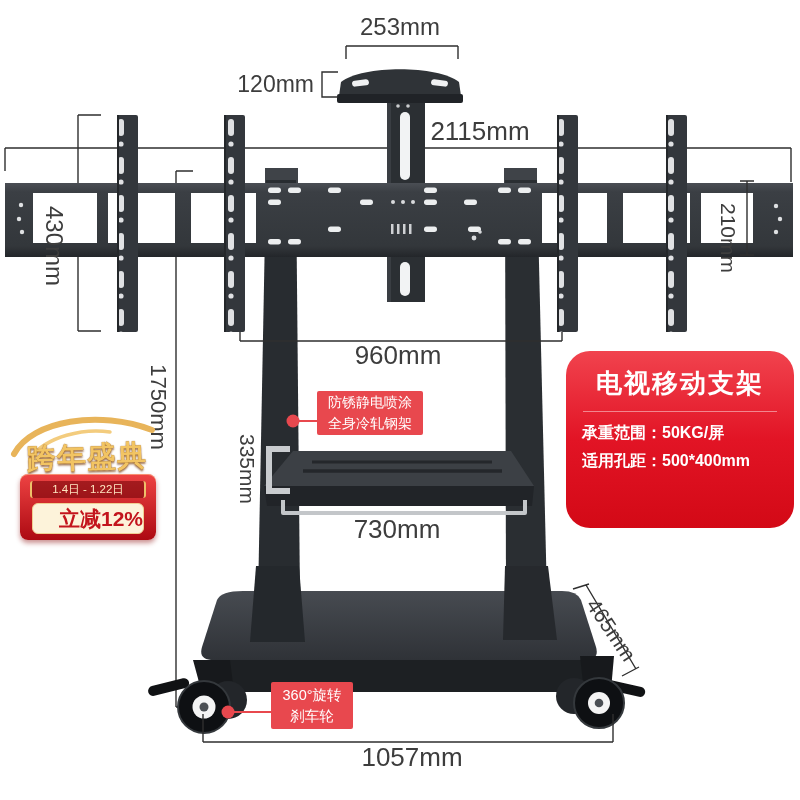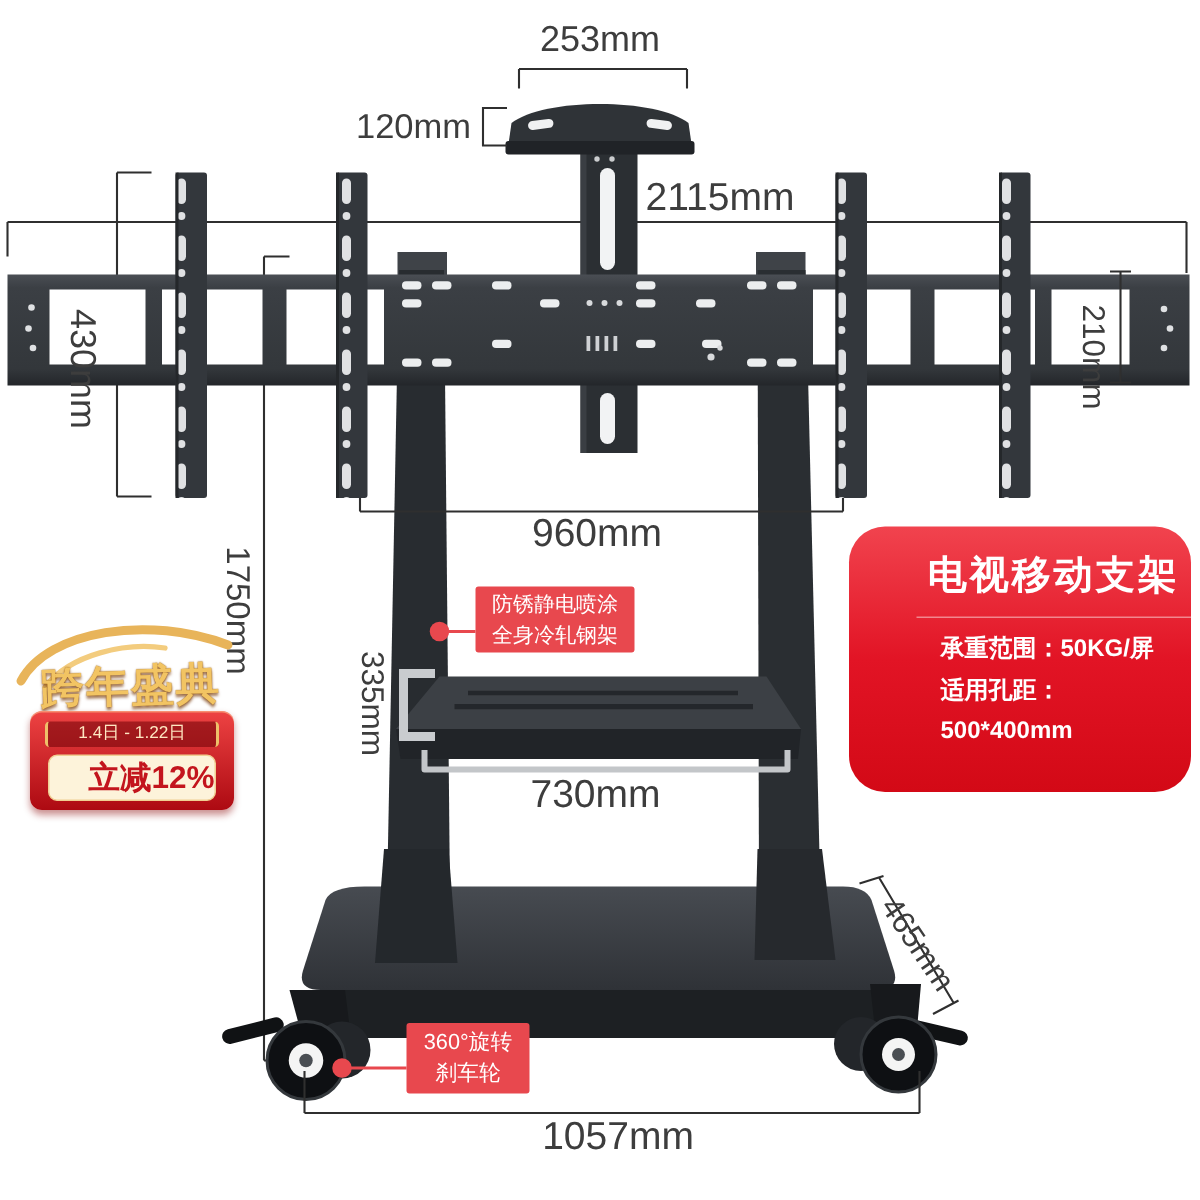--- a/index.html
+++ b/index.html
@@ -14,21 +14,21 @@
   .f26{font-size:26px;} .f24{font-size:24px;} .f23{font-size:23px;}
   .f22{font-size:22px;} .f21{font-size:21px;}
   .callout{position:absolute;background:#e8484e;color:#fff;text-align:center;
            border-radius:2px;display:flex;flex-direction:column;justify-content:center;}
   .callout span{display:block;}
   .co1{left:317px;top:391px;width:106px;height:44px;font-size:14px;line-height:21px;}
   .co2{left:271px;top:682px;width:82px;height:47px;font-size:14.5px;line-height:21px;}
   
   .panel{position:absolute;left:566px;top:351px;width:228px;height:177px;border-radius:24px;
          background:linear-gradient(180deg,#f1434e 0%,#e21425 50%,#d30916 100%);
-         color:#fff;box-sizing:border-box;padding-top:15px;padding-left:45px;}
+         color:#fff;box-sizing:border-box;padding-top:15px;}
   .panel h2{margin:0;text-align:center;font-size:26px;letter-spacing:2px;font-weight:bold;}
   .panel .div{width:194px;height:0;border-top:1px solid rgba(255,255,255,.45);margin:10px auto 7px;}
   .panel .row{font-size:16px;line-height:27.5px;padding-left:16px;font-weight:bold;}
   
   .badge{position:absolute;left:2px;top:406px;width:170px;height:142px;}
   .badge-title{position:absolute;left:4px;top:32px;width:162px;text-align:center;
     font-size:29px;font-weight:900;letter-spacing:1px;color:#f2c463;
     text-shadow:0 2px 2px rgba(116,52,0,.65),0 0 1px #8a4d00;transform:rotate(-2deg);}
   .badge-panel{position:absolute;left:18px;top:68px;width:136px;height:66px;border-radius:8px;
     background:linear-gradient(180deg,#ee4343,#ad0a12);

